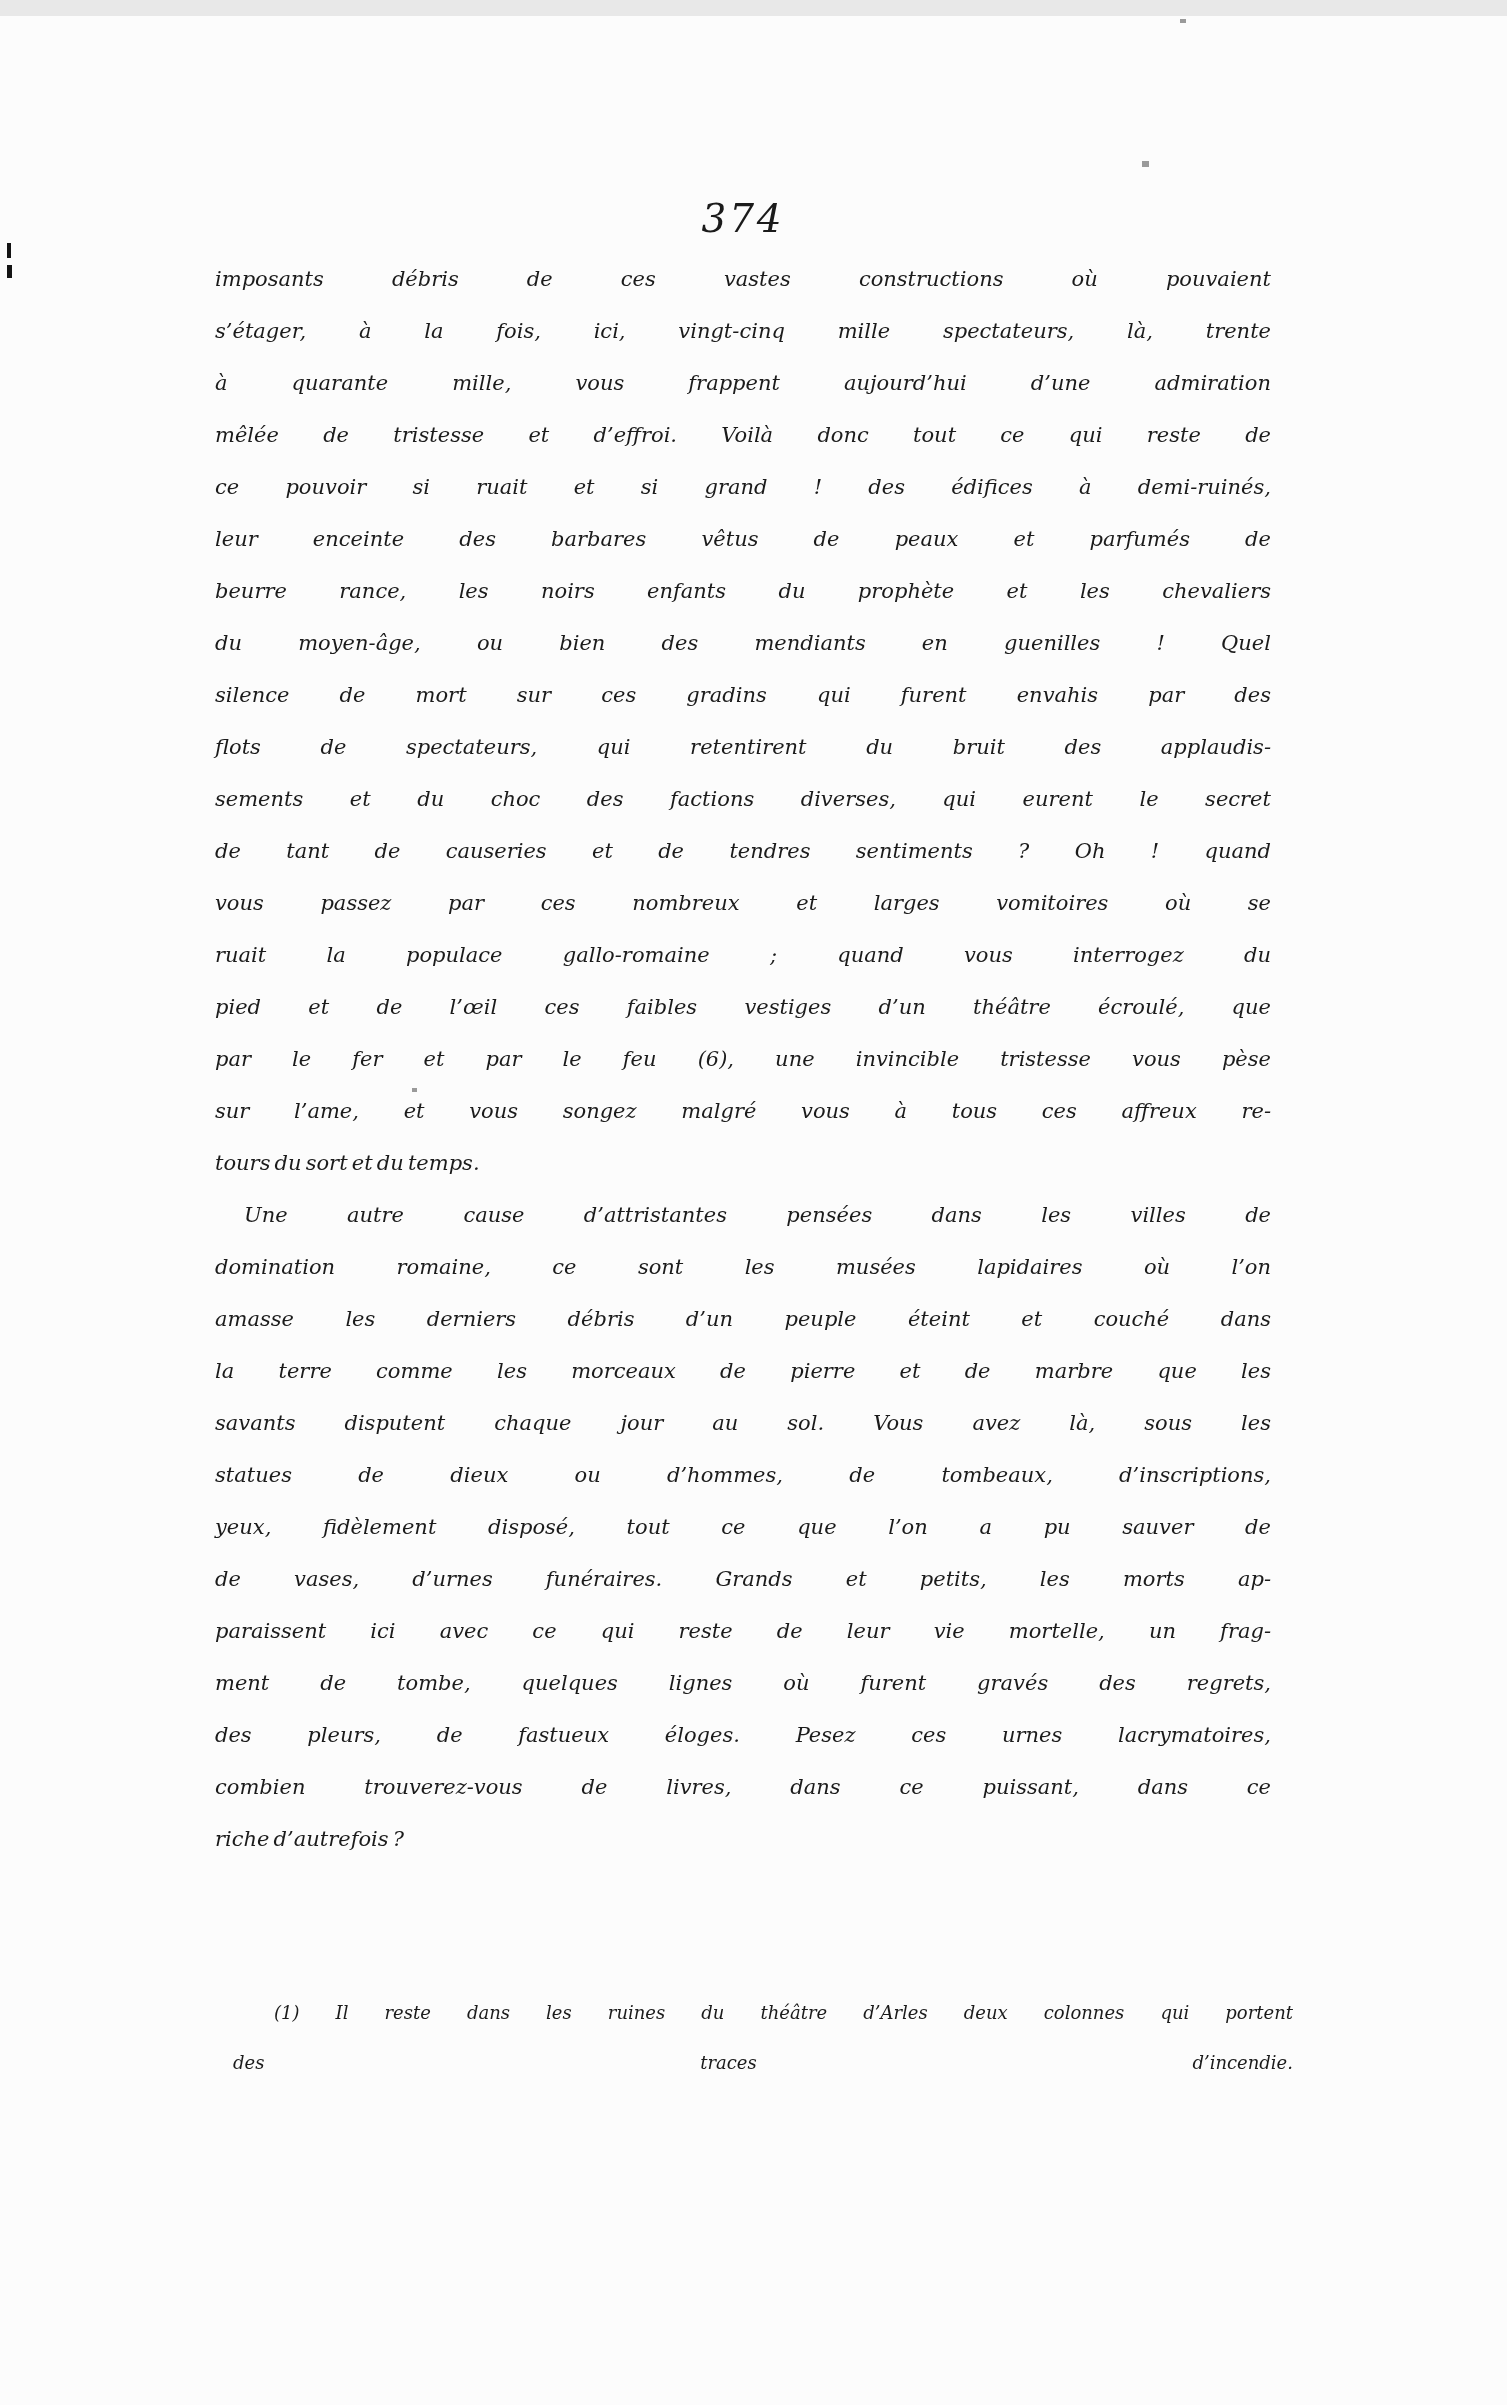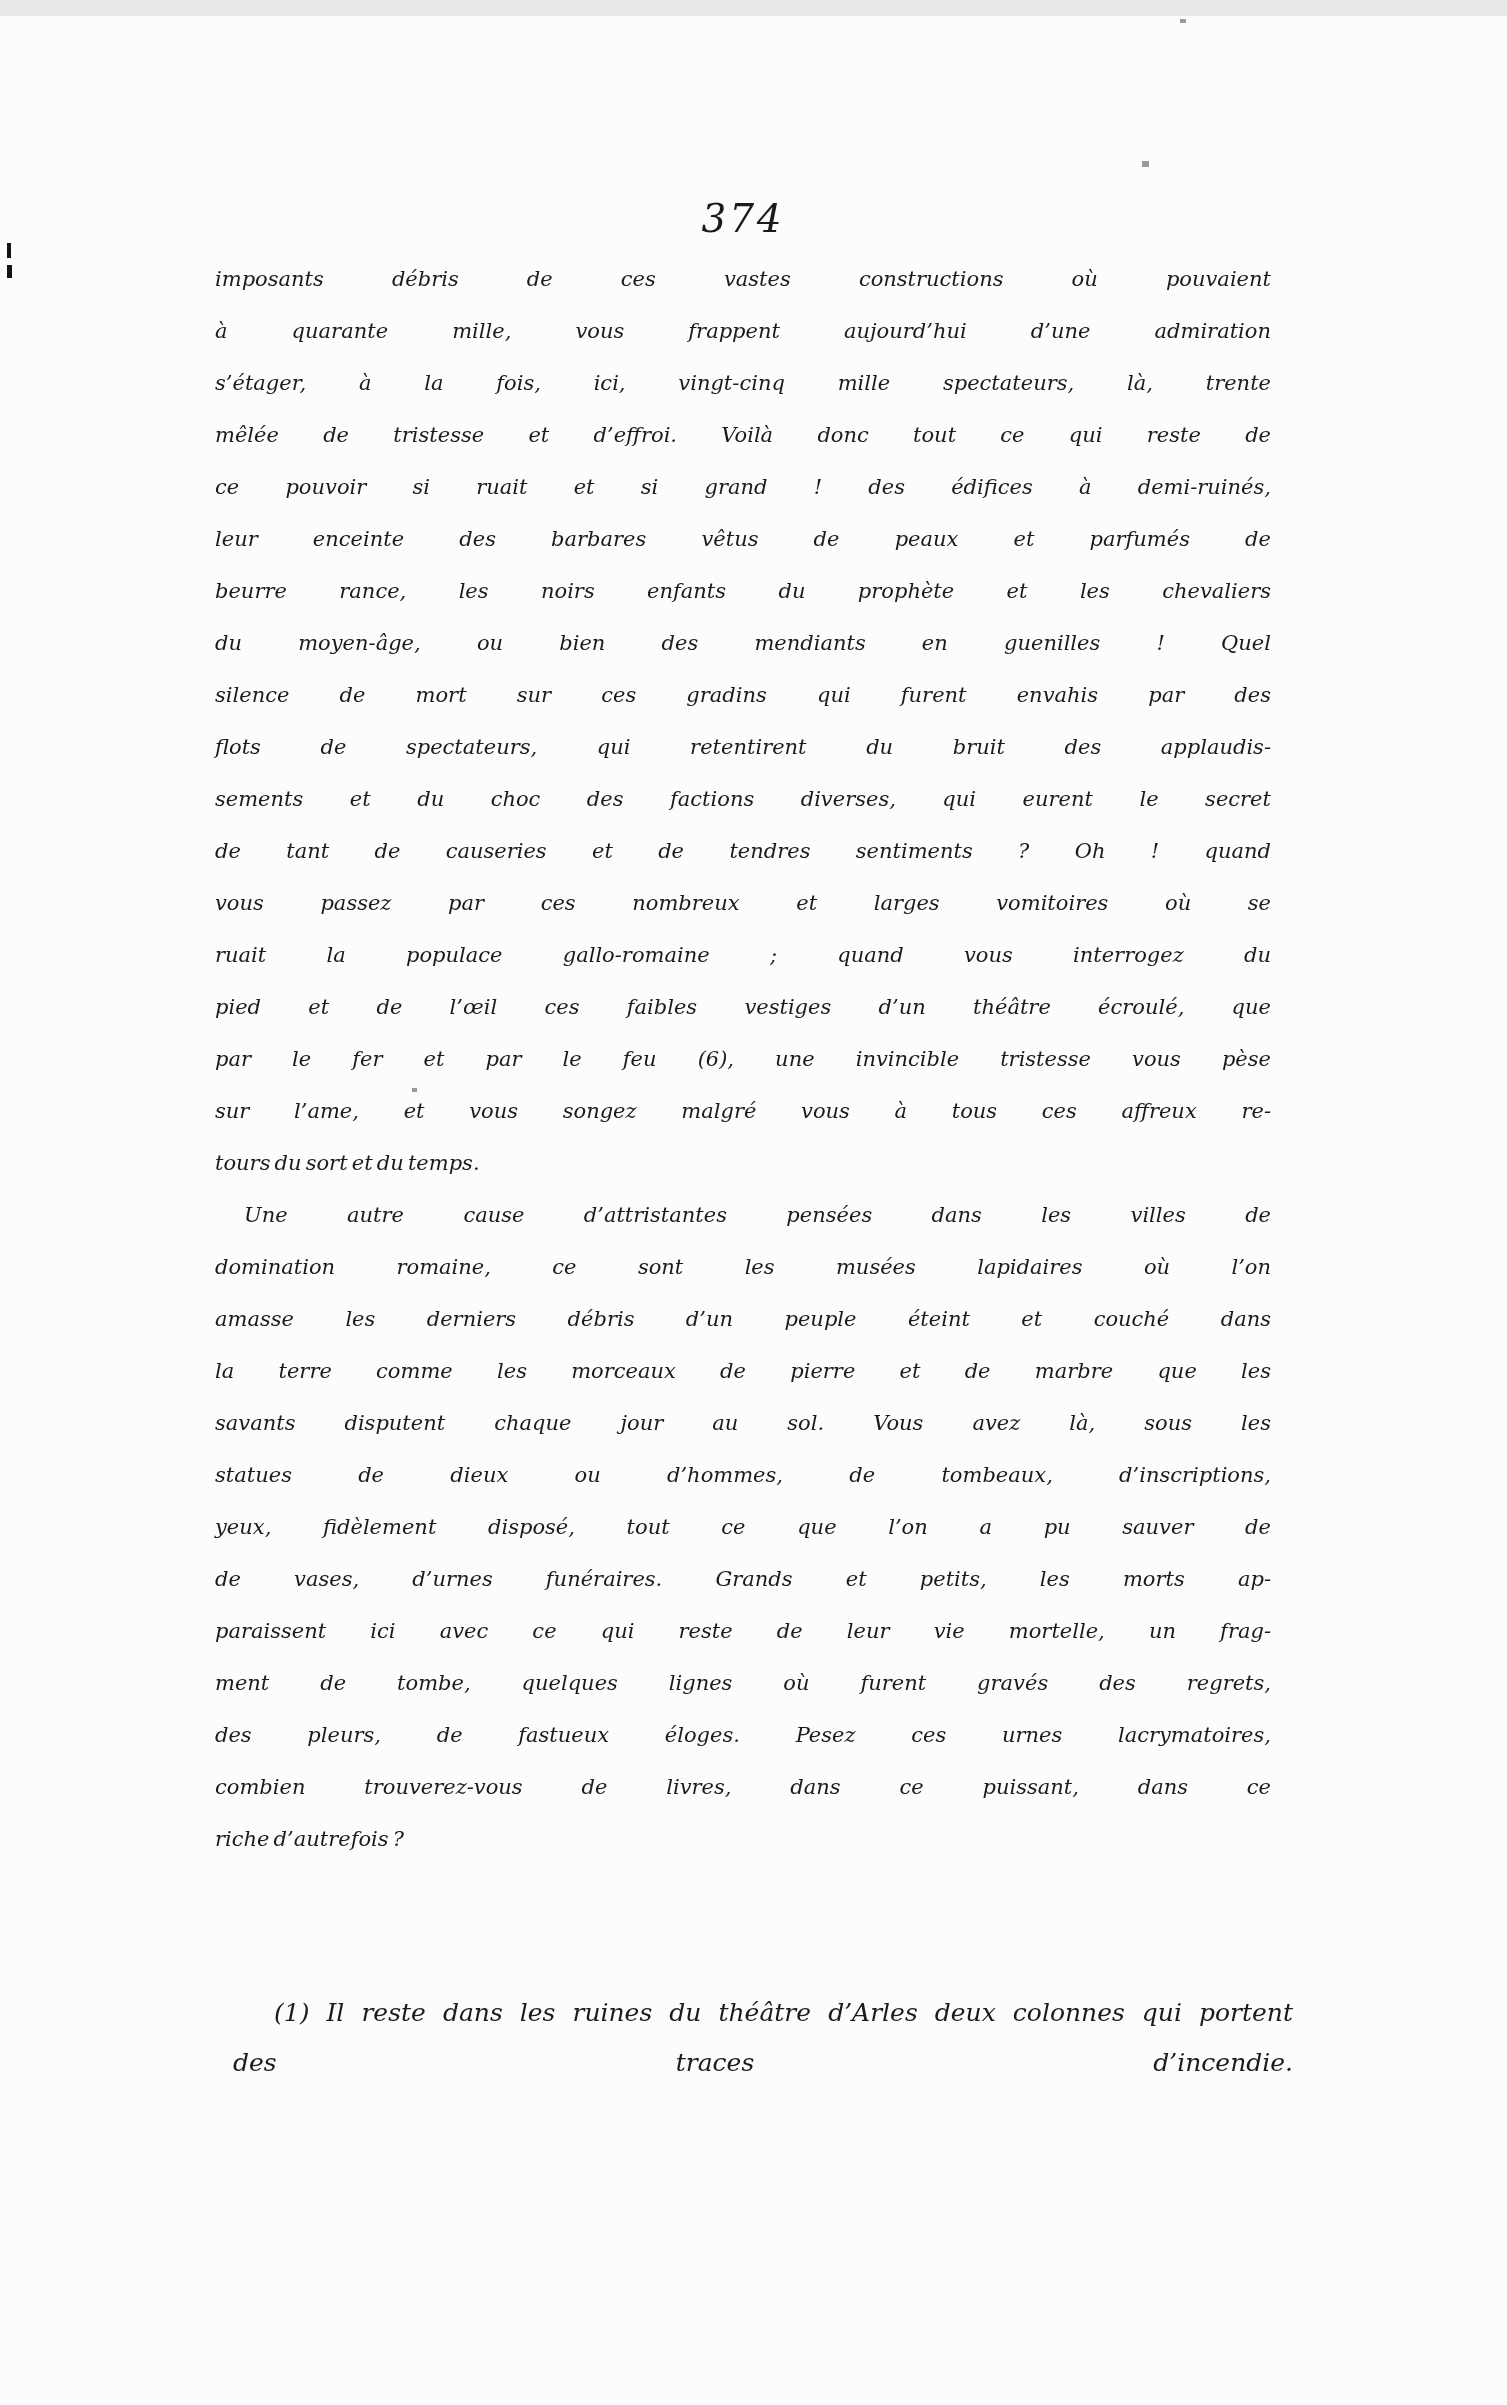--- a/index.html
+++ b/index.html
@@ -39,21 +39,21 @@
     white-space: normal;
     overflow: visible;
   }
   .para-indent .line:first-child { text-indent: 29px; }
   .line.para-end { text-align-last: left; }
   .footnote {
     position: absolute;
     left: 233px;
     top: 1972px;
     width: 1060px;
-    font-size: 25px;
+    font-size: 18px;
     word-spacing: -0.08em;
   }
   .footnote .line {
     height: 50px;
     line-height: 50px;
     text-align: justify;
     text-align-last: justify;
   }
   .footnote .line:first-child { text-indent: 41px; }
   
@@ -64,22 +64,22 @@
 </head>
 <body>
 
 <div class="page">
 
   <div class="page-number">374</div>
 
   <div class="body-text">
     <div class="paragraph">
         <div class="line">imposants débris de ces vastes constructions où pouvaient</div>
+        <div class="line">s’étager, à la fois, ici, vingt-cinq mille spectateurs, là, trente</div>
         <div class="line">à quarante mille, vous frappent aujourd’hui d’une admiration</div>
-        <div class="line">s’étager, à la fois, ici, vingt-cinq mille spectateurs, là, trente</div>
         <div class="line">mêlée de tristesse et d’effroi. Voilà donc tout ce qui reste de</div>
         <div class="line">ce pouvoir si ruait et si grand ! des édifices à demi-ruinés,</div>
         <div class="line">leur enceinte des barbares vêtus de peaux et parfumés de</div>
         <div class="line">beurre rance, les noirs enfants du prophète et les chevaliers</div>
         <div class="line">du moyen-âge, ou bien des mendiants en guenilles ! Quel</div>
         <div class="line">silence de mort sur ces gradins qui furent envahis par des</div>
         <div class="line">flots de spectateurs, qui retentirent du bruit des applaudis-</div>
         <div class="line">sements et du choc des factions diverses, qui eurent le secret</div>
         <div class="line">de tant de causeries et de tendres sentiments ? Oh ! quand</div>
         <div class="line">vous passez par ces nombreux et larges vomitoires où se</div>

